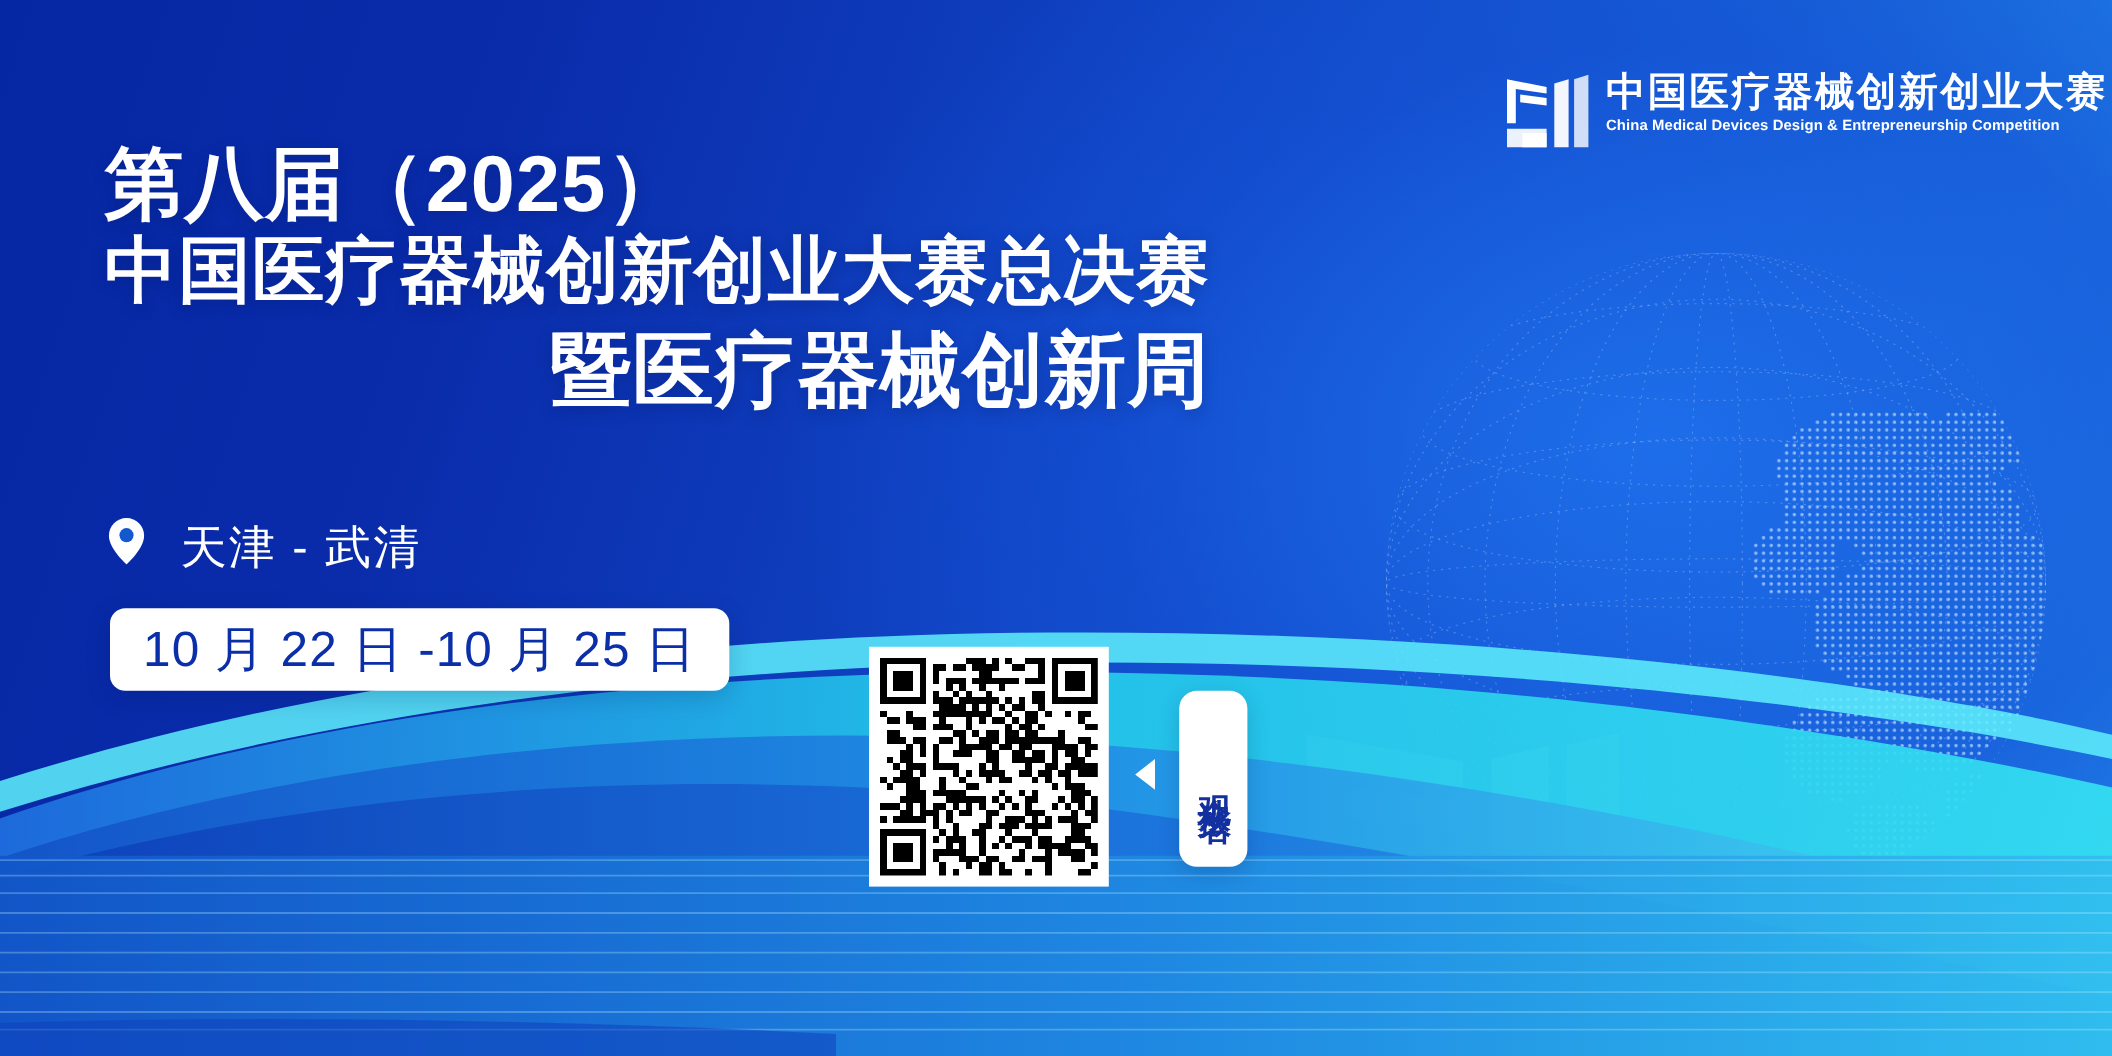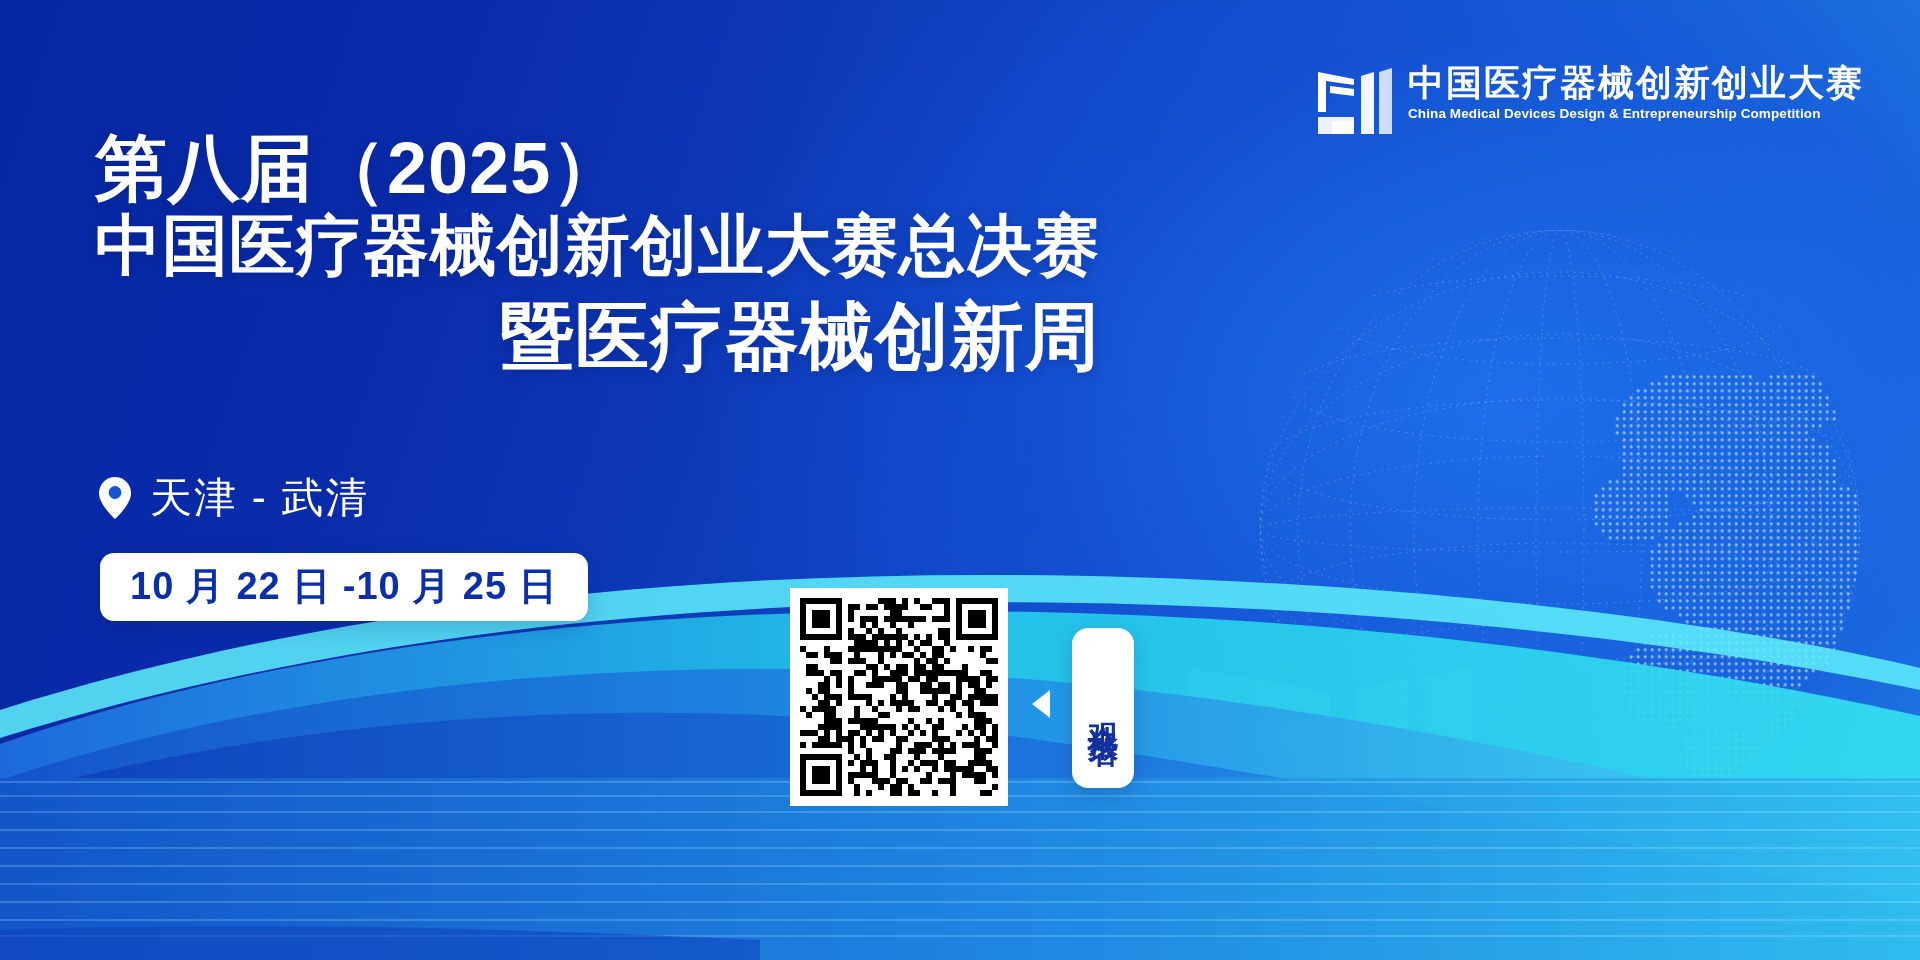--- a/index.html
+++ b/index.html
@@ -49,21 +49,21 @@
     bottom: 0;
     width: 1920px;
     height: 430px;
     pointer-events: none;
   }
   .waves svg { display:block; width:100%; height:100%; }
 
   
   .brand {
     position: absolute;
-    left: 1316px;
+    left: 1368px;
     top: 60px;
     display: flex;
     align-items: flex-start;
     gap: 14px;
   }
   .brand-mark { width: 78px; height: 74px; flex: none; }
   .brand-mark svg { display:block; width:100%; height:100%; }
   .brand-text { padding-top: 4px; }
   .brand-cn {
     color: #ffffff;
@@ -98,22 +98,21 @@
   .hl-1 { font-size: 72px; letter-spacing: 1px; margin-bottom: 8px; }
   .hl-2 { font-size: 66px; letter-spacing: 1px; margin-bottom: 22px; }
   .hl-3 { font-size: 74px; letter-spacing: 1px; text-align: right; }
 
   
   .location {
     position: absolute;
     left: 98px;
     top: 470px;
     display: flex;
-    align-items: center;
-    gap: 18px;
+    gap: 32px;
   }
   .pin-icon { width: 34px; height: 44px; flex: none; }
   .pin-icon svg { display:block; width:100%; height:100%; }
   .location-text {
     color: #ffffff;
     font-size: 42px;
     font-weight: 400;
     letter-spacing: 2px;
     white-space: nowrap;
   }
@@ -123,22 +122,22 @@
     position: absolute;
     left: 100px;
     top: 553px;
     background: #ffffff;
     border-radius: 14px;
     padding: 14px 30px 16px 30px;
     box-shadow: 0 6px 22px rgba(2,20,80,.20);
   }
   .date-text {
     color: #0b2fa8;
-    font-size: 38px;
-    font-weight: 700;
+    font-size: 45px;
+    font-weight: 400;
     letter-spacing: 1px;
     white-space: nowrap;
     line-height: 1;
   }
 
   
   .qr-box {
     position: absolute;
     left: 790px;
     top: 588px;

